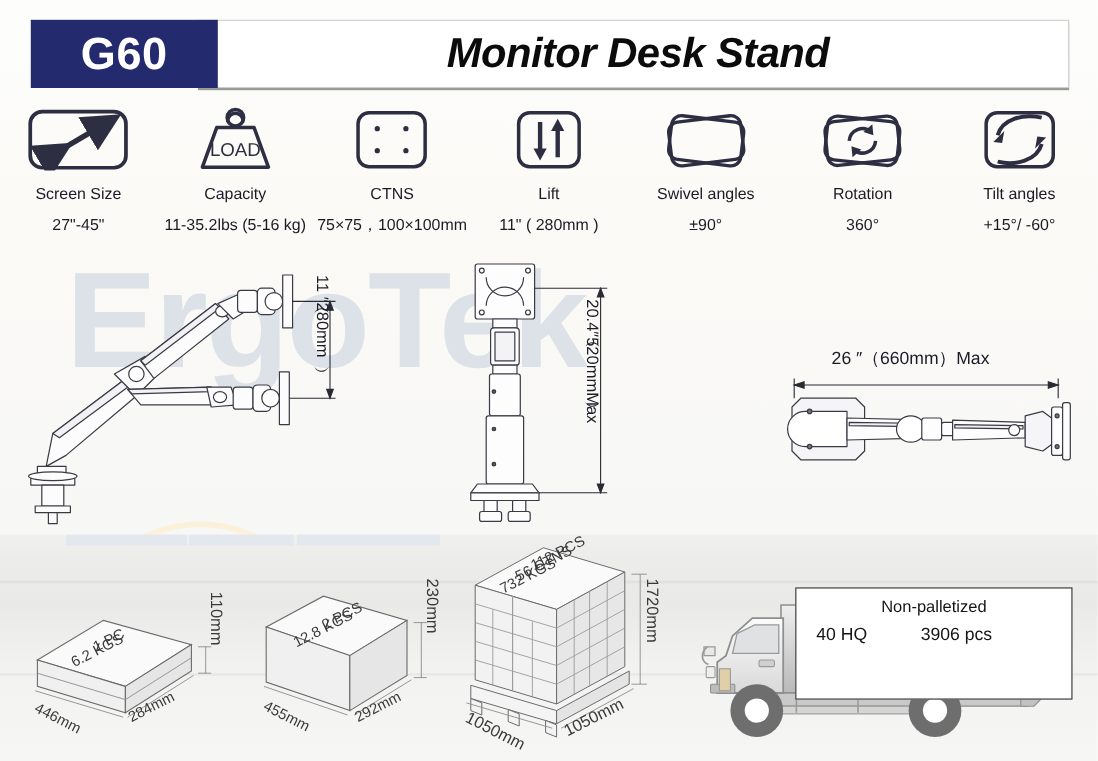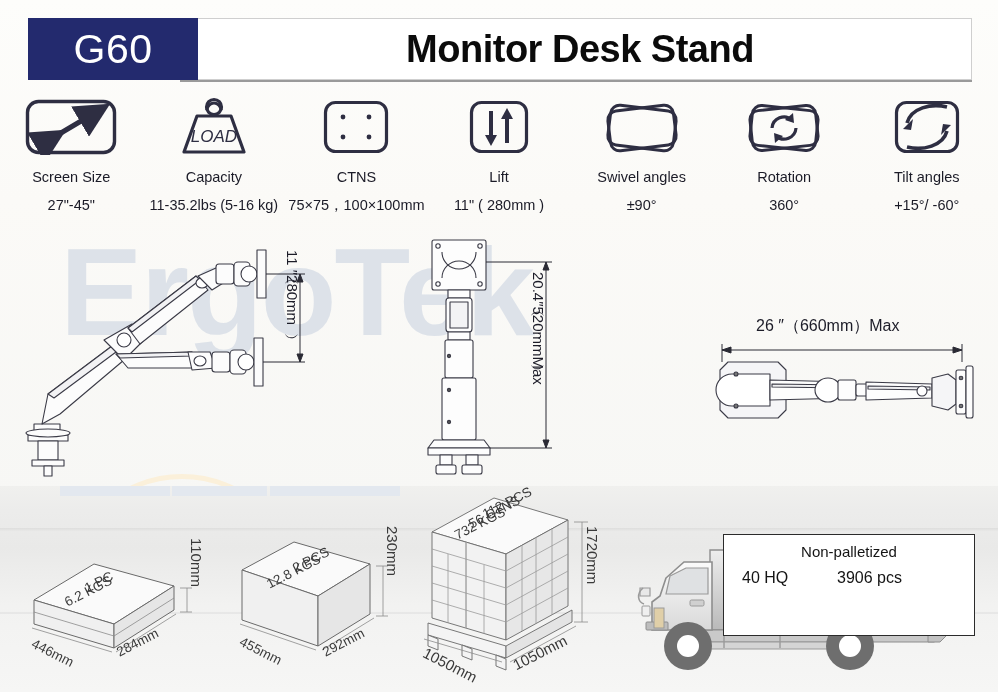--- a/index.html
+++ b/index.html
@@ -28,29 +28,29 @@
     border:5px solid #fbf0da;border-radius:50%;}
   .wm-bars{position:absolute;left:60px;top:250px;width:360px;height:210px;}
   .wm-bar{position:absolute;background:#e3e8ef;}
 
   
   .hdr{position:absolute;left:28px;top:18px;width:944px;height:62px;}
   .hdr-bar{position:absolute;left:152px;top:0;right:0;height:62px;background:#ffffff;
     border:1px solid #cfcfcf;box-shadow:0 2px 0 #9a9a9a;box-sizing:border-box;}
   .hdr-badge{position:absolute;left:0;top:0;width:170px;height:62px;background:#232a6e;
     display:flex;align-items:center;justify-content:center;}
-  .hdr-badge span{color:#fff;font-size:41px;font-weight:normal;letter-spacing:.5px;}
+  .hdr-badge span{color:#fff;font-size:41px;font-weight:bold;letter-spacing:.5px;}
   .hdr-title{position:absolute;left:160px;top:0;right:0;height:62px;
     display:flex;align-items:center;justify-content:center;}
-  .hdr-title span{font-size:38px;font-weight:bold;color:#0b0b0b;letter-spacing:-.5px;}
+  .hdr-title span{font-size:38px;font-weight:bold;font-style:italic;color:#0b0b0b;letter-spacing:-.5px;}
 
   
   .specs{position:absolute;left:0;top:96px;width:998px;height:126px;display:flex;}
   .spec{flex:1 1 0;display:flex;flex-direction:column;align-items:center;}
-  .spec-ico{height:62px;display:flex;align-items:center;font-style:italic;}
+  .spec-ico{height:62px;display:flex;align-items:center;}
   .spec-label{margin-top:12px;font-size:14.5px;color:#1b1b27;text-align:center;line-height:1;}
   .spec-value{margin-top:13px;font-size:14.5px;color:#1b1b27;text-align:center;line-height:1;white-space:nowrap;}
 
   
   .ill{position:absolute;}
   .dimtxt{position:absolute;font-size:15px;color:#1c1c28;white-space:nowrap;}
   .vert{writing-mode:vertical-rl;text-orientation:mixed;}
 
   
   .pk-txt{position:absolute;font-size:13.5px;color:#3a3a3a;white-space:nowrap;}

